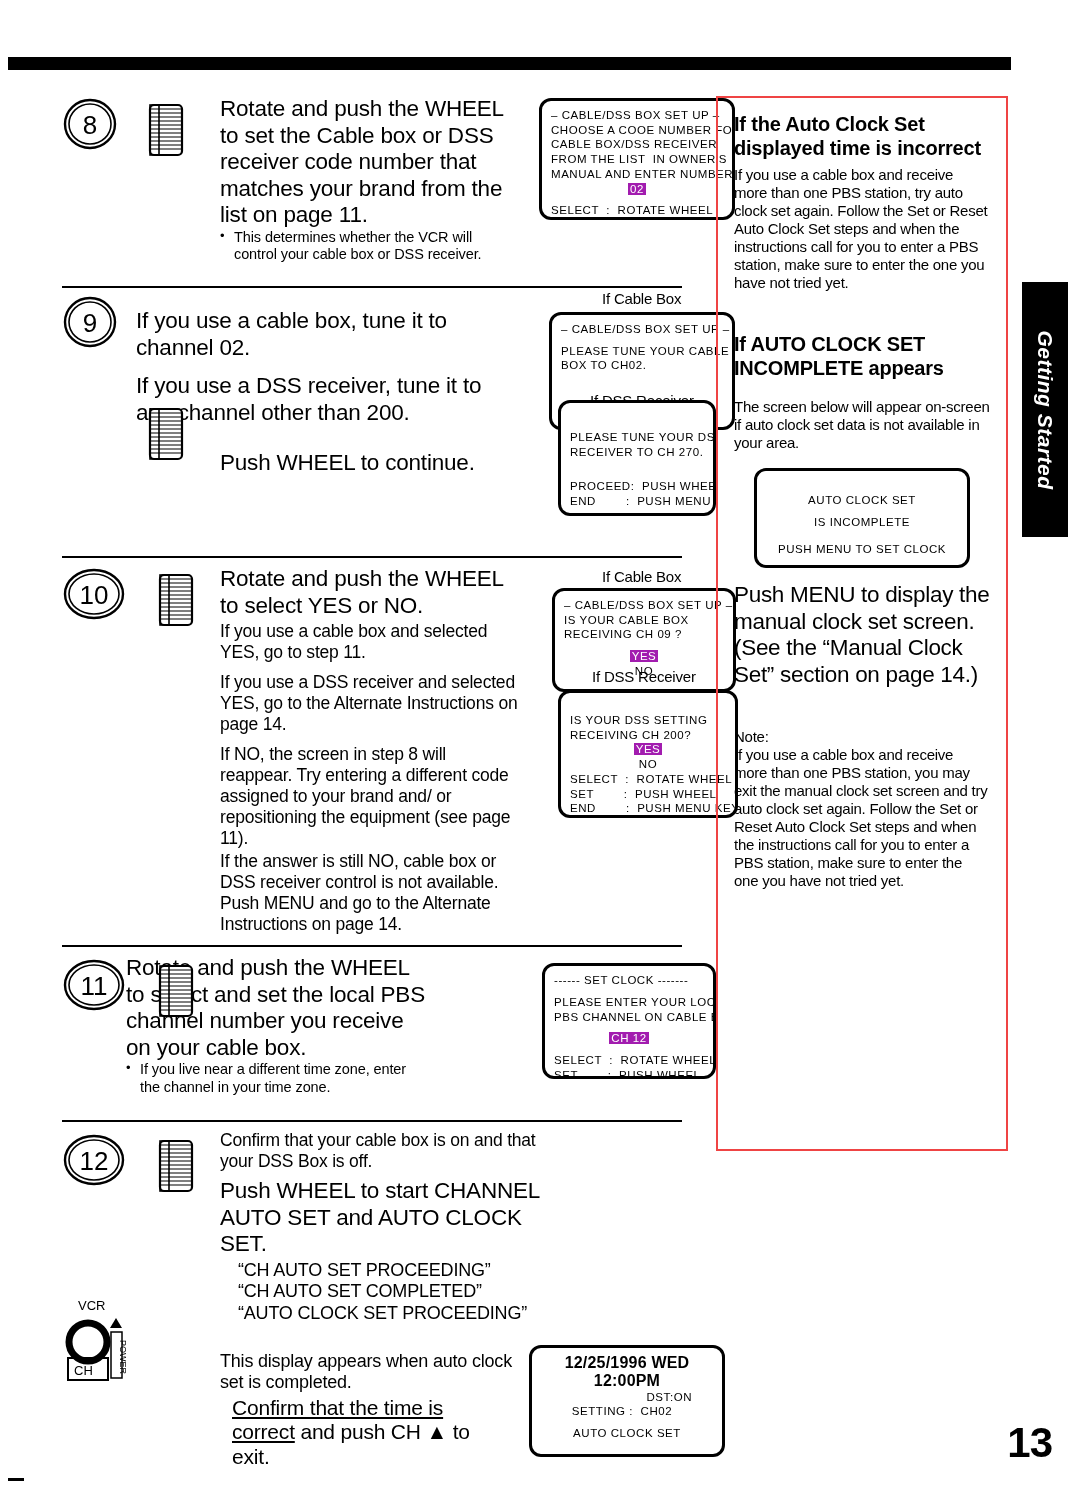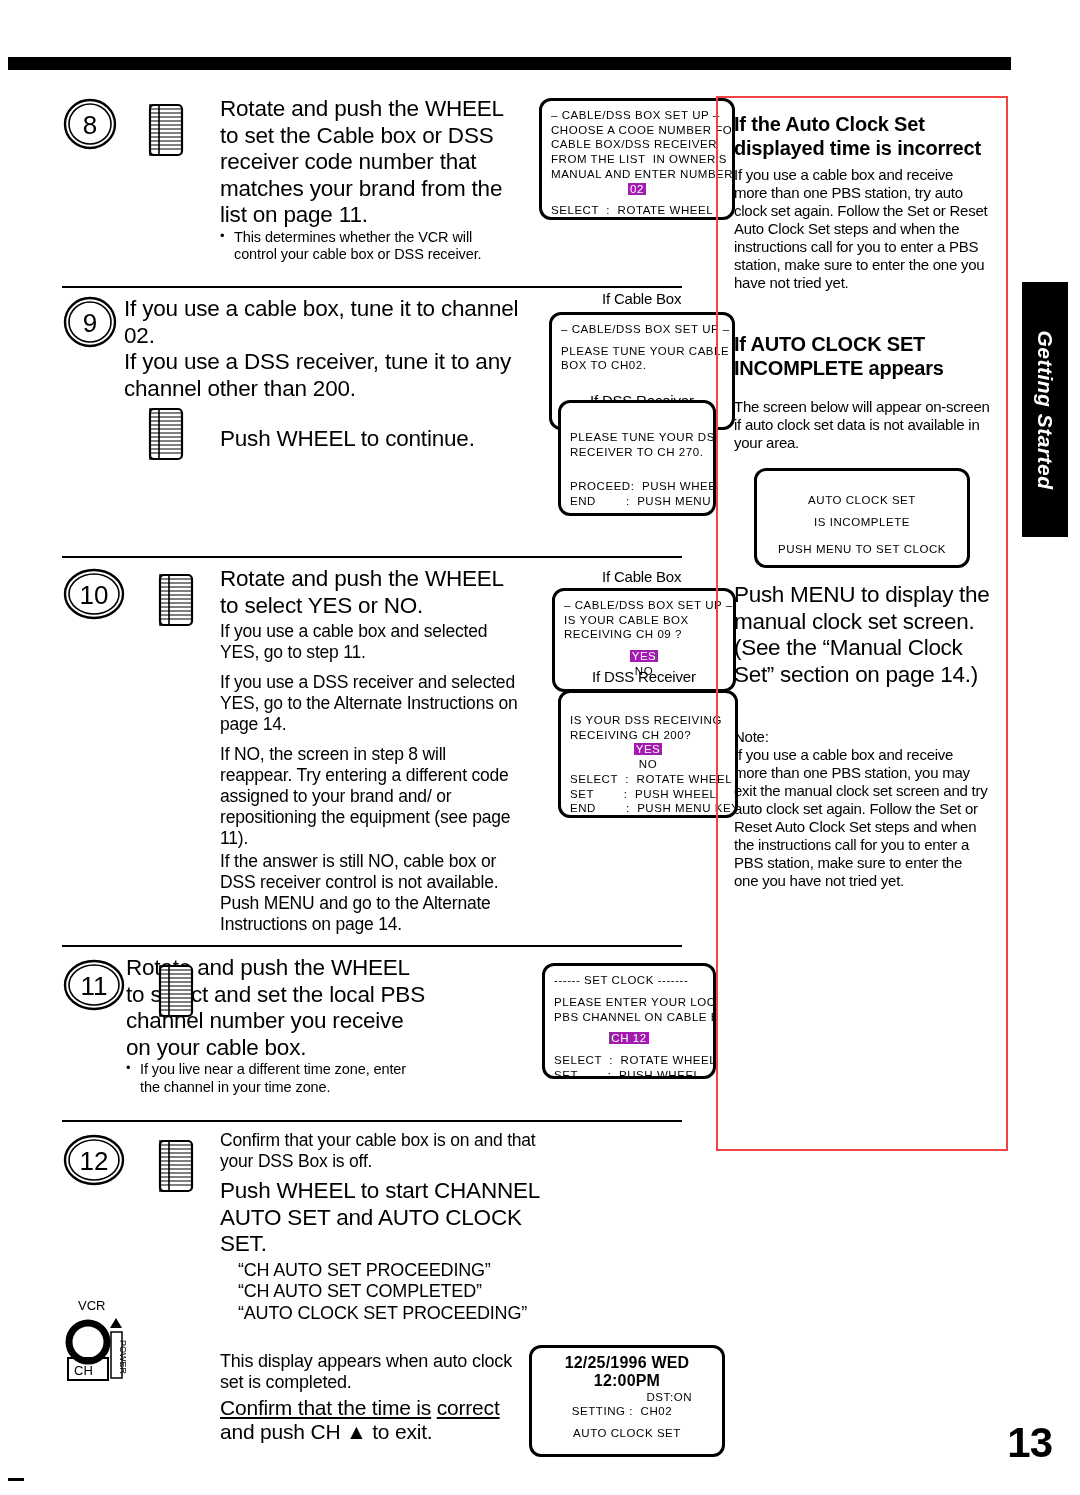--- a/index.html
+++ b/index.html
@@ -117,21 +117,21 @@
   h1.big {
     font-size: 22.5px;
     font-weight: normal;
     line-height: 1.18;
     margin: 0;
     letter-spacing: -0.2px;
   }
   p.big {
     font-size: 22.5px;
     line-height: 1.18;
-    margin: 0;
+    margin: 12px;
     letter-spacing: -0.2px;
   }
   p.med {
     font-size: 17.5px;
     line-height: 1.2;
     margin: 0;
     letter-spacing: -0.2px;
   }
   p.med + p.med { margin-top: 9px; }
   p.small {
@@ -370,21 +370,21 @@
           <div class="osd-line">IS YOUR CABLE BOX</div>
           <div class="osd-line">RECEIVING CH 09 ?</div>
           <div class="gap-sm"></div>
           <div class="osd-line ctr"><span class="hl">YES</span></div>
           <div class="osd-line ctr">NO</div>
         </div>
 
         <div class="osd-caption" style="left:530px; top:110px;">If DSS Receiver</div>
         <div class="osd osd-pad" style="left:496px; top:132px; width:180px; height:128px;">
           <div class="gap-md"></div>
-          <div class="osd-line">IS YOUR DSS RECEIVING</div>
+          <div class="osd-line">IS YOUR DSS SETTING</div>
           <div class="osd-line">RECEIVING CH 200?</div>
           <div class="osd-line ctr"><span class="hl">YES</span></div>
           <div class="osd-line ctr">NO</div>
           <div class="osd-line">SELECT  :  ROTATE WHEEL</div>
           <div class="osd-line">SET        :  PUSH WHEEL</div>
           <div class="osd-line">END        :  PUSH MENU KEY</div>
         </div>
       </div>
     </div>
 

